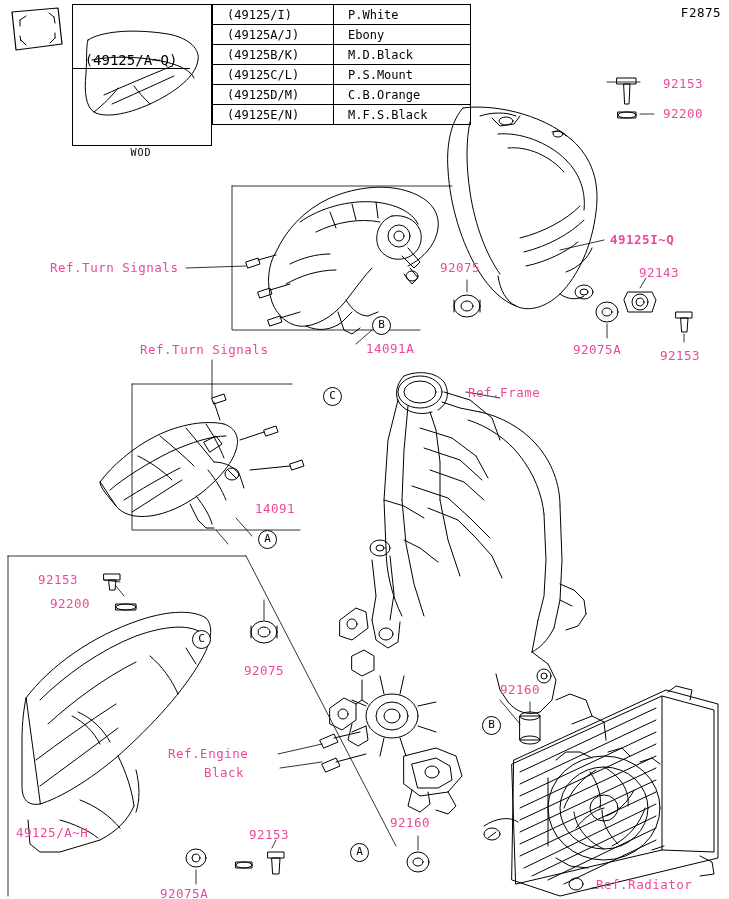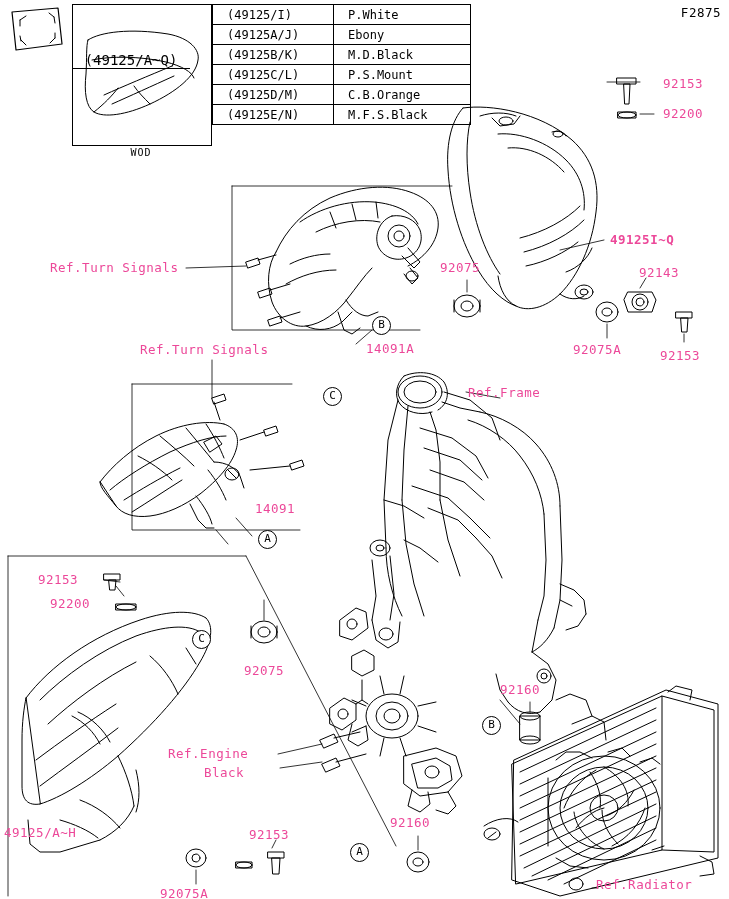--- a/index.html
+++ b/index.html
@@ -427,21 +427,21 @@
   <div class="lbl" style="left:255px; top:501px;">14091</div>
   <div class="lbl" style="left:468px; top:385px;">Ref.Frame</div>
 
   <div class="lbl" style="left:38px; top:572px;">92153</div>
   <div class="lbl" style="left:50px; top:596px;">92200</div>
   <div class="lbl" style="left:244px; top:663px;">92075</div>
   <div class="lbl" style="left:500px; top:682px;">92160</div>
   <div class="lbl" style="left:168px; top:746px;">Ref.Engine</div>
   <div class="lbl" style="left:204px; top:765px;">Black</div>
 
-  <div class="lbl" style="left:4px; top:825px;">49125/A~H</div>
+  <div class="lbl" style="left:16px; top:825px;">49125/A~H</div>
   <div class="lbl" style="left:249px; top:827px;">92153</div>
   <div class="lbl" style="left:390px; top:815px;">92160</div>
   <div class="lbl" style="left:160px; top:886px;">92075A</div>
   <div class="lbl" style="left:596px; top:877px;">Ref.Radiator</div>
 
   <div class="circ" style="left:372px; top:316px;">B</div>
   <div class="circ" style="left:323px; top:387px;">C</div>
   <div class="circ" style="left:258px; top:530px;">A</div>
   <div class="circ" style="left:192px; top:630px;">C</div>
   <div class="circ" style="left:482px; top:716px;">B</div>

